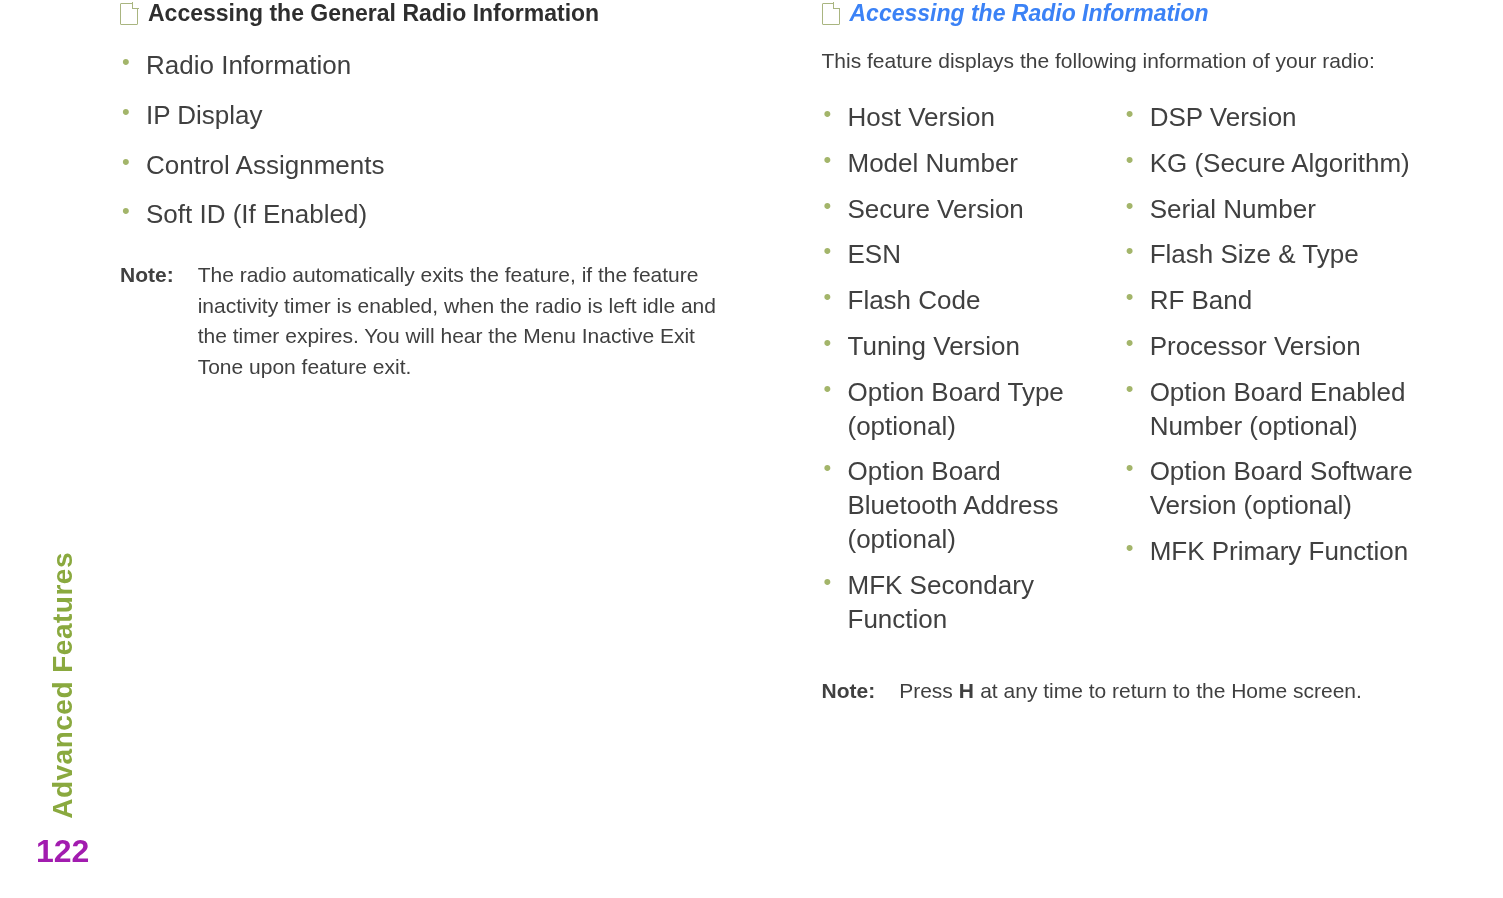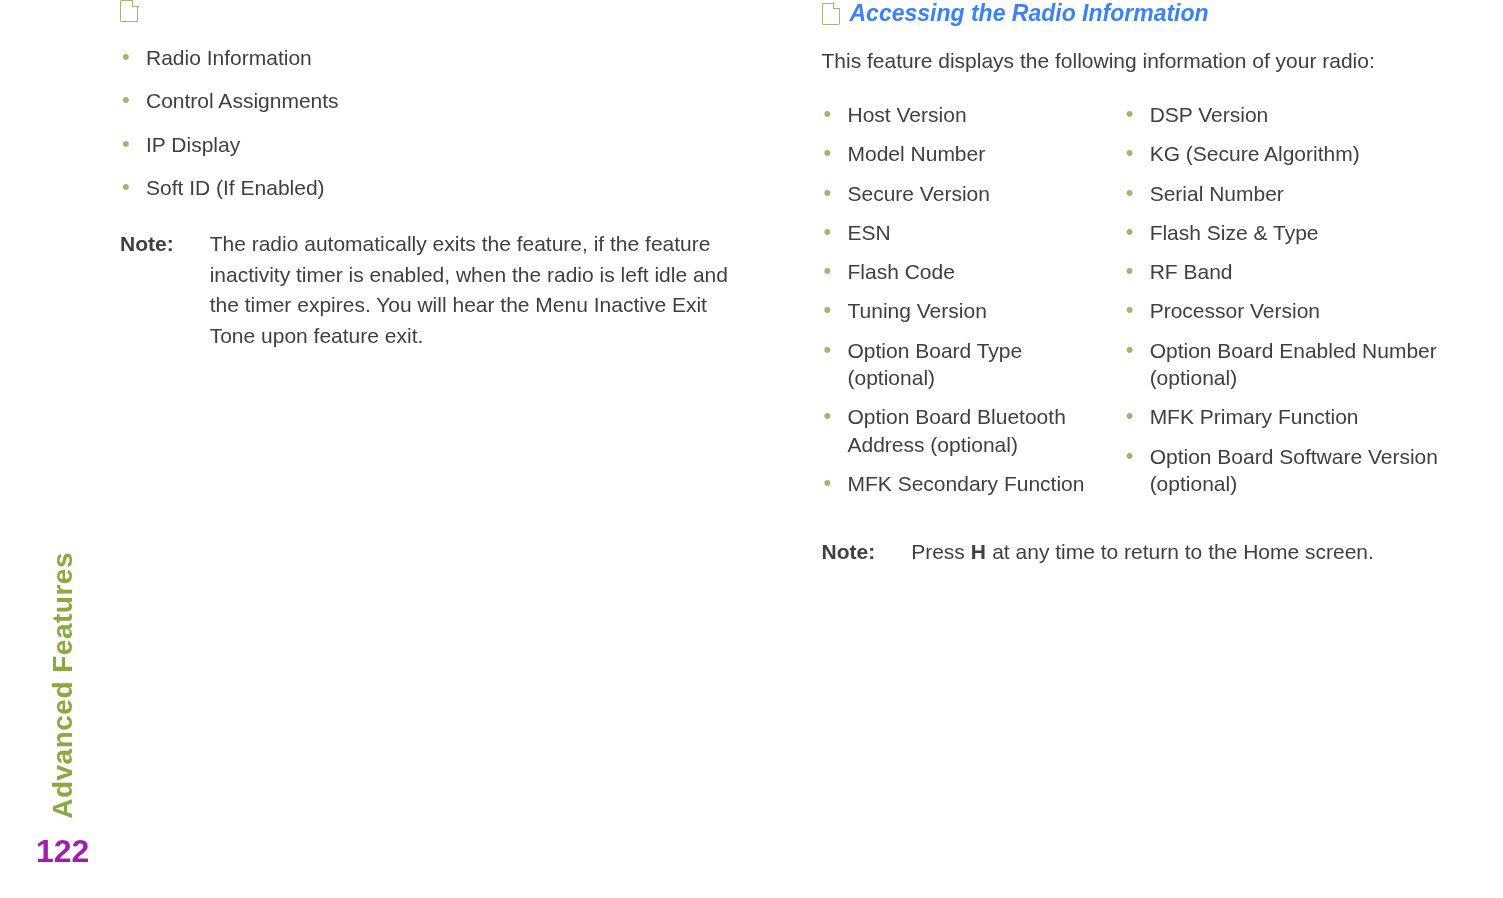--- a/index.html
+++ b/index.html
@@ -70,37 +70,37 @@
     color: #404040;
   }
   ul.bullets {
     list-style: none;
     padding: 0;
     margin: 0 0 28px 0;
   }
   ul.bullets li {
     position: relative;
     padding-left: 26px;
-    font-size: 21px;
+    font-size: 26px;
     color: #404040;
     margin-bottom: 16px;
     line-height: 1.3;
   }
   ul.bullets li::before {
     content: "•";
     position: absolute;
     left: 2px;
     top: 0;
     color: #a3b56a;
     font-size: 22px;
     line-height: 1.2;
   }
   .note-row {
     display: flex;
-    gap: 36px;
+    gap: 24px;
     font-size: 21px;
     color: #404040;
     line-height: 1.45;
   }
   .note-label {
     font-weight: 700;
     flex: 0 0 auto;
   }
   .note-text {
     flex: 1;
@@ -157,26 +157,27 @@
   <div class="sidebar">
     <div class="sidebar-label">Advanced Features</div>
     <div class="page-number">122</div>
   </div>
 
   <div class="columns">
 
     <div class="col">
       <div class="heading">
         <span class="doc-icon"></span>
+        <span class="h-left">Accessing the General Radio Information</span>
       </div>
 
       <ul class="bullets">
         <li>Radio Information</li>
+        <li>IP Display</li>
         <li>Control Assignments</li>
-        <li>IP Display</li>
         <li>Soft ID (If Enabled)</li>
       </ul>
 
       <div class="note-row">
         <div class="note-label">Note:</div>
         <div class="note-text">The radio automatically exits the feature, if the feature inactivity timer is enabled, when the radio is left idle and the timer expires. You will hear the Menu Inactive Exit Tone upon feature exit.</div>
       </div>
     </div>
 
     <div class="col">
@@ -199,22 +200,22 @@
           <li>MFK Secondary Function</li>
         </ul>
         <ul class="bullets">
           <li>DSP Version</li>
           <li>KG (Secure Algorithm)</li>
           <li>Serial Number</li>
           <li>Flash Size &amp; Type</li>
           <li>RF Band</li>
           <li>Processor Version</li>
           <li>Option Board Enabled Number (optional)</li>
+          <li>Option Board Software Version (optional)</li>
           <li>MFK Primary Function</li>
-          <li>Option Board Software Version (optional)</li>
         </ul>
       </div>
 
       <div class="note-row right-note">
         <div class="note-label">Note:</div>
         <div class="note-text">
           <span>Press </span><span class="key">H</span><span> at any time to return to the Home screen.</span>
         </div>
       </div>
     </div>

